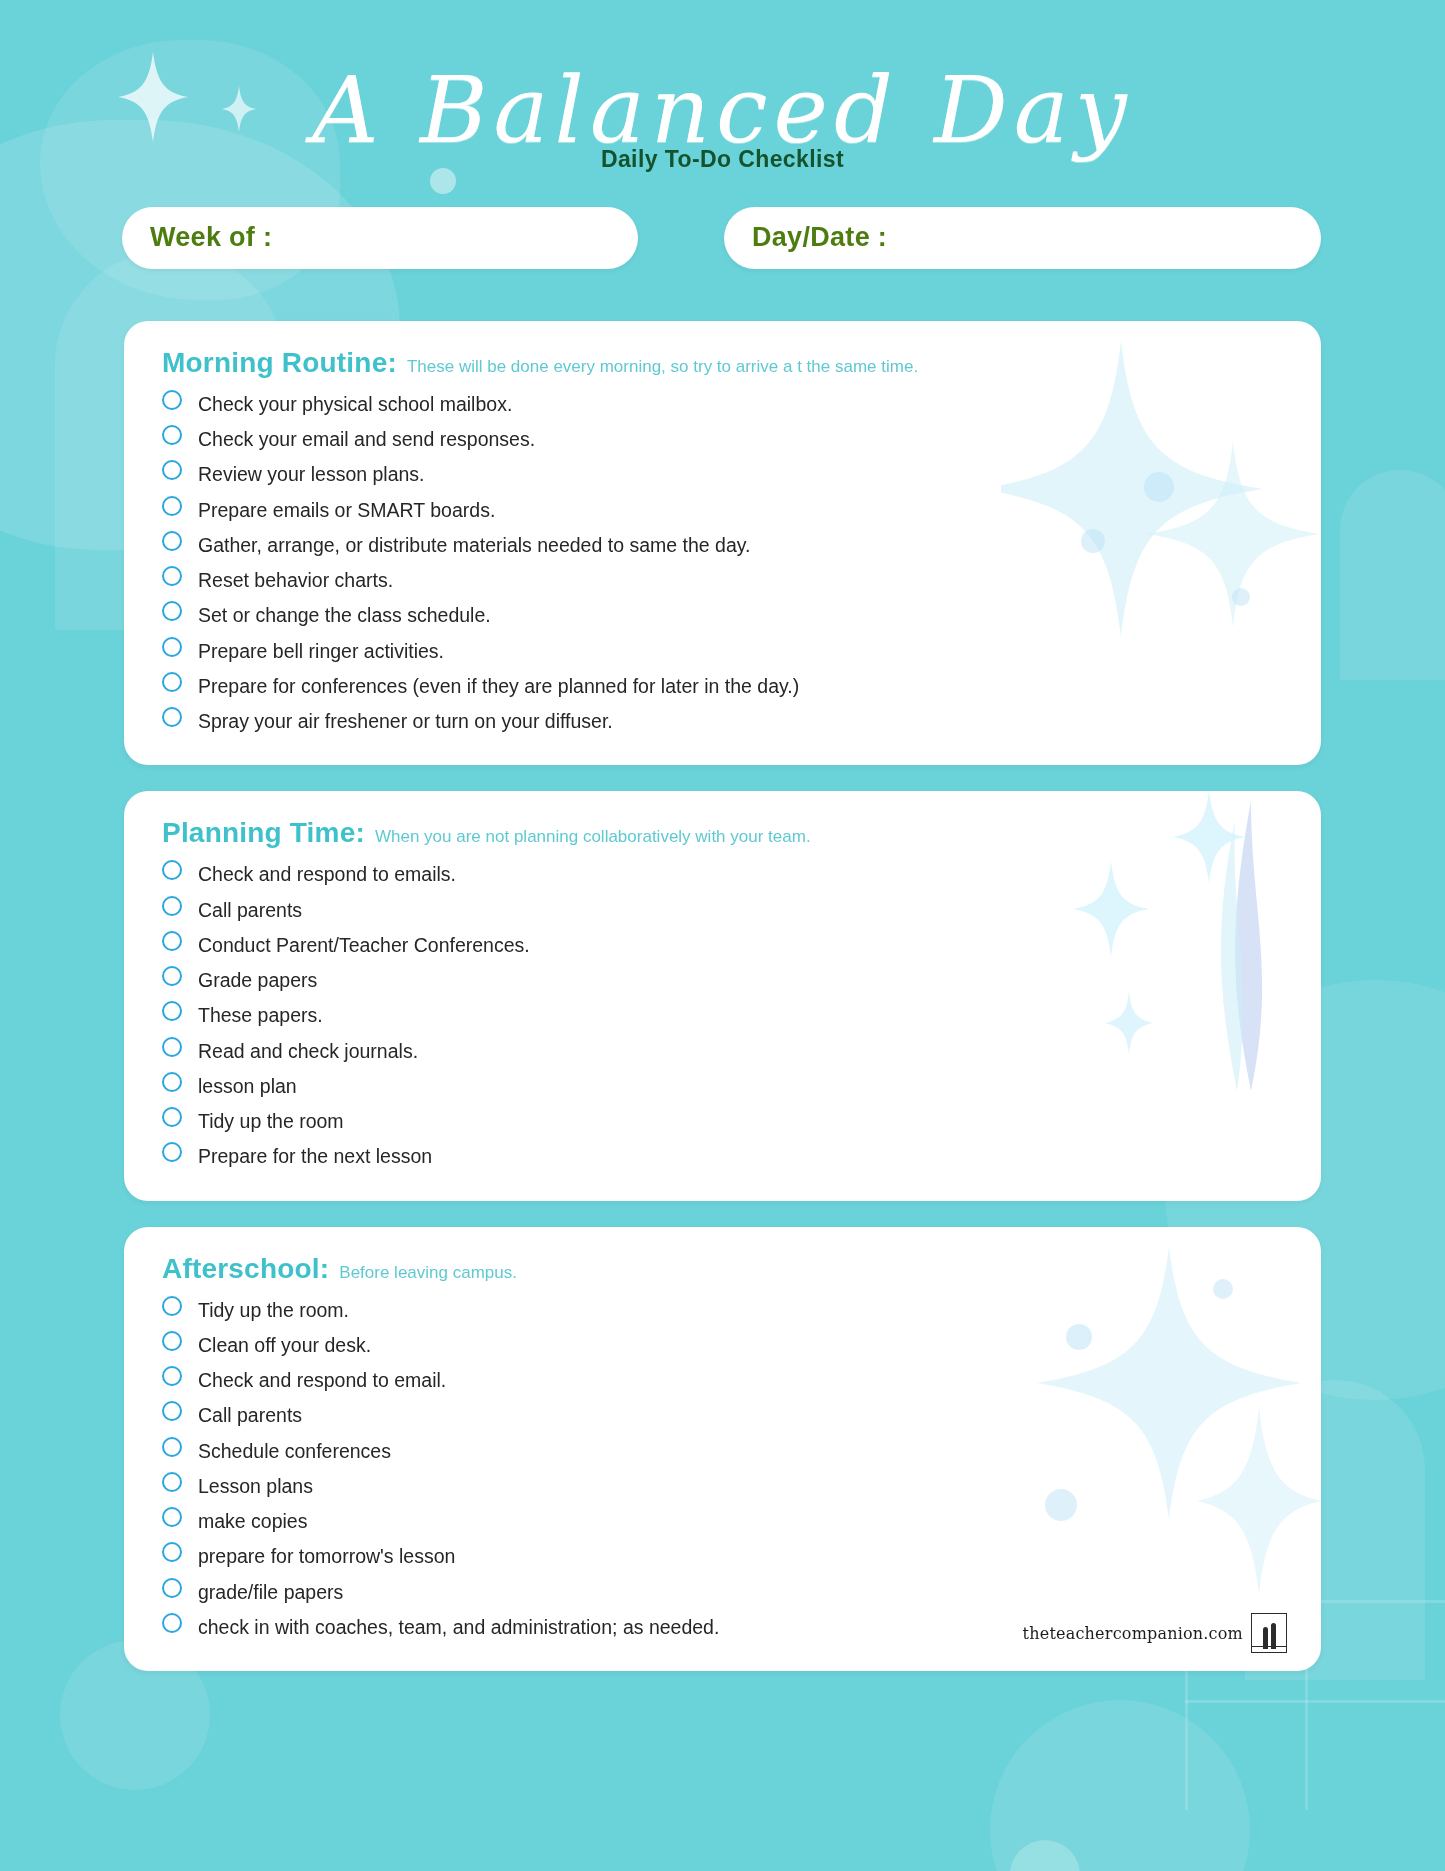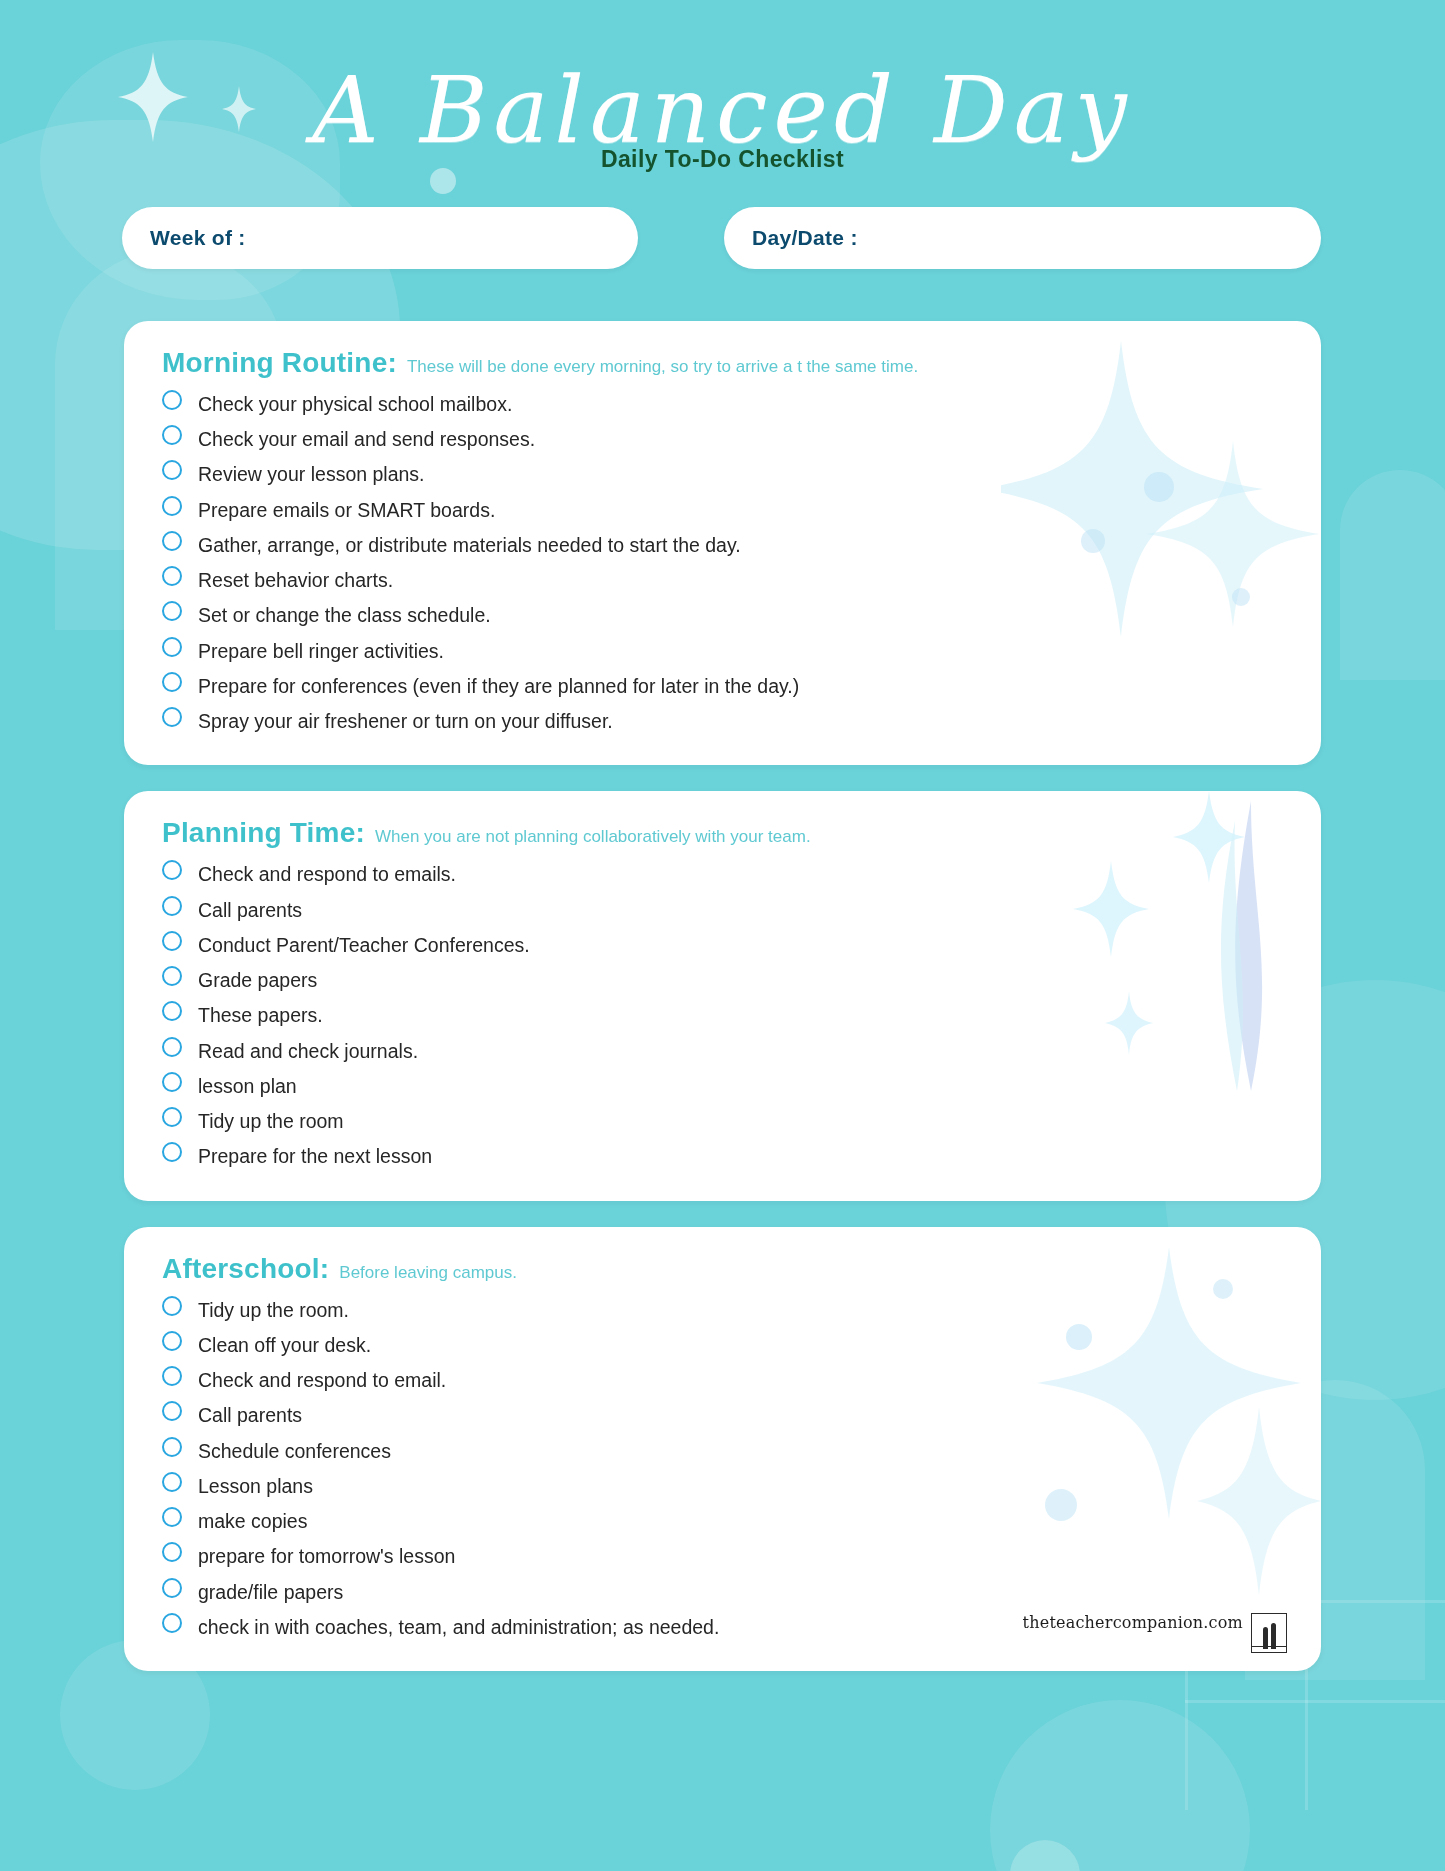--- a/index.html
+++ b/index.html
@@ -82,22 +82,22 @@
     border-radius: 34px;
     height: 62px;
     display: flex;
     align-items: center;
     padding: 0 28px;
     box-shadow: 0 2px 5px rgba(0,0,0,0.05);
   }
   .field-week { width: 516px; }
   .field-date { width: 597px; }
   .field-label {
-    color: #0c4a6e;
-    font-size: 21px;
+    color: #4d7c0f;
+    font-size: 27px;
     font-weight: 700;
     letter-spacing: 0.3px;
   }
   .field-input {
     border: none;
     outline: none;
     flex: 1;
     height: 100%;
     font-size: 22px;
     color: #2b8f9c;
@@ -159,21 +159,21 @@
 
   
   .card-art { position: absolute; right: 0; top: 0; bottom: 0; width: 320px; pointer-events: none; z-index: 1; }
 
   
   .brand {
     position: absolute;
     right: 34px;
     bottom: 18px;
     display: flex;
-    align-items: flex-start;
+    align-items: center;
     gap: 8px;
     z-index: 4;
   }
   .brand-text {
     font-family: "DejaVu Serif", serif;
     font-size: 16px;
     color: #1d1d1d;
     letter-spacing: 0.2px;
   }
   .brand-mark {
@@ -266,21 +266,21 @@
     <div class="task">
         <span class="checkbox"></span>
         <span class="task-label">Review your lesson plans.</span>
       </div>
     <div class="task">
         <span class="checkbox"></span>
         <span class="task-label">Prepare emails or SMART boards.</span>
       </div>
     <div class="task">
         <span class="checkbox"></span>
-        <span class="task-label">Gather, arrange, or distribute materials needed to start the day.</span>
+        <span class="task-label">Gather, arrange, or distribute materials needed to same the day.</span>
       </div>
     <div class="task">
         <span class="checkbox"></span>
         <span class="task-label">Reset behavior charts.</span>
       </div>
     <div class="task">
         <span class="checkbox"></span>
         <span class="task-label">Set or change the class schedule.</span>
       </div>
     <div class="task">

